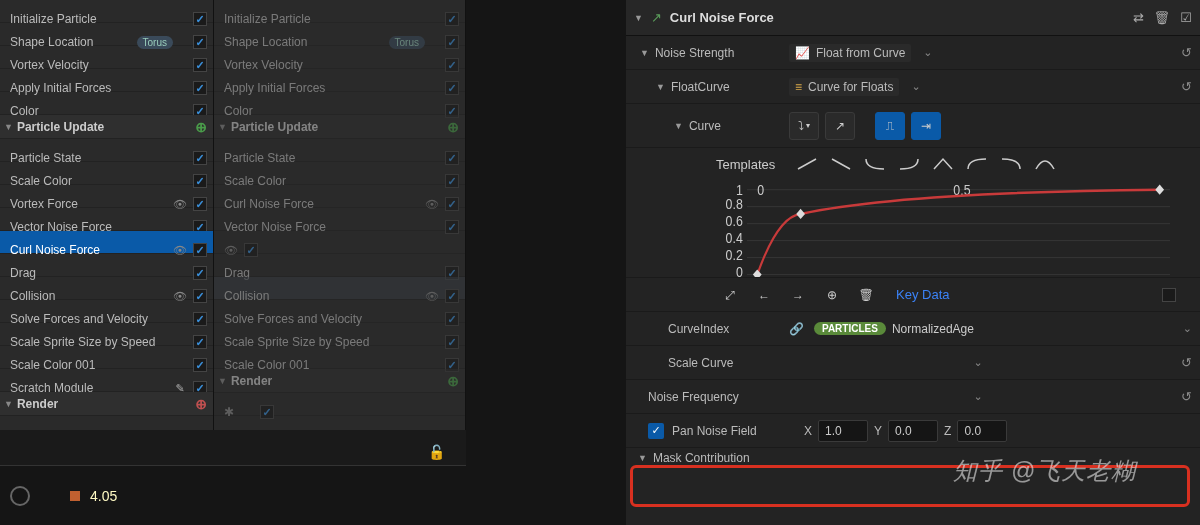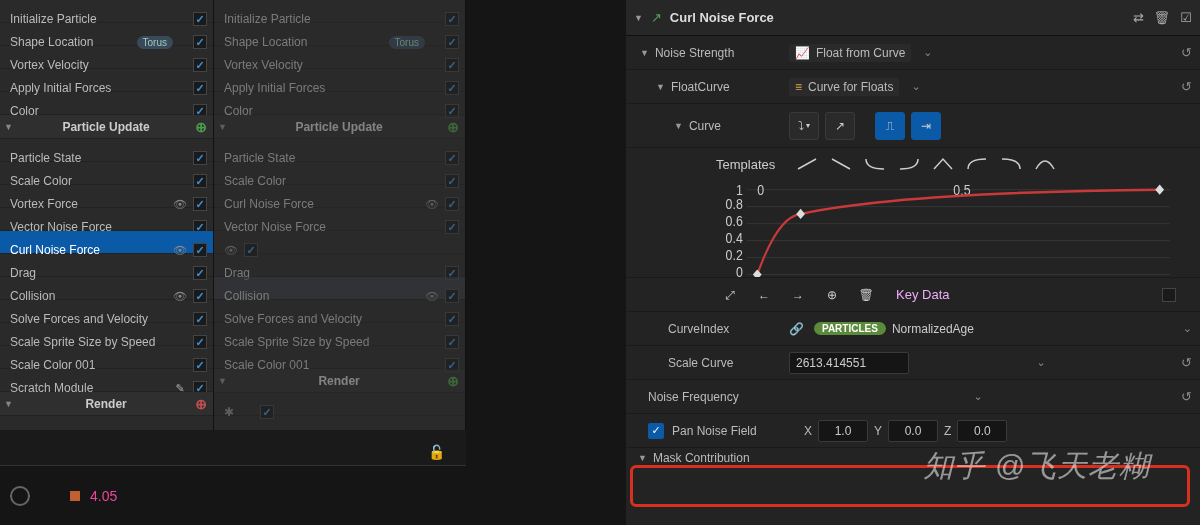--- a/index.html
+++ b/index.html
@@ -16,27 +16,27 @@
 .module-row.selected { background: #0a5aa8; color: #fff; }
 .module-row .label { flex: 1; white-space: nowrap; overflow: hidden; text-overflow: ellipsis; }
 .module-row .pill { background: #3a4a5a; color: #9cb; font-size: 10px; padding: 1px 6px; border-radius: 8px; margin-left: 4px; }
 .module-row .eye { color: #888; margin-right: 6px; font-size: 11px; width: 14px; text-align: center; }
 .module-row .scratch-icon { color: #aaa; margin-right: 6px; font-size: 11px; width: 14px; text-align: center; }
 .module-row .chk { width: 14px; height: 14px; background: #1a1a1a; border: 1px solid #444; display: flex; align-items: center; justify-content: center; color: #3a8ed8; font-size: 11px; font-weight: bold; }
 .module-row .chk.mid { color: #3a8ed8; }
 
 .module-header { display: flex; align-items: center; height: 24px; padding: 0 6px 0 4px; background: #2f2f2f; border-bottom: 1px solid #222; font-weight: 600; color: #ccc; }
 .module-header .tri { color: #888; margin-right: 4px; font-size: 9px; }
-.module-header .label { flex: 1; text-align: center; }
+.module-header .label { flex: 1; }
 .module-header .add { color: #4a9c4a; font-size: 14px; font-weight: bold; cursor: pointer; }
 .module-header .add.red { color: #c05050; }
 
 .bottom-strip { height: 60px; background: #151515; border-top: 1px solid #333; display: flex; align-items: center; padding: 0 10px; gap: 10px; position: relative; }
 .bottom-strip .knob { width: 20px; height: 20px; border: 2px solid #666; border-radius: 50%; }
-.bottom-strip .num { color: #ec4899; font-size: 14px; }
+.bottom-strip .num { color: #fef9c3; font-size: 14px; }
 .bottom-strip .sq { width: 10px; height: 10px; background: #c06030; }
 .bottom-strip .lock { position: absolute; right: 20px; top: -22px; color: #999; font-size: 14px; }
 
 
 .watermark { position: absolute; left: 260px; top: 310px; font-size: 56px; font-weight: 600; color: rgba(120,120,120,0.35); letter-spacing: 2px; pointer-events: none; z-index: 5; }
 
 
 .panel-right { flex: 1; background: #232323; display: flex; flex-direction: column; position: relative; }
 
 .detail-header { display: flex; align-items: center; height: 36px; padding: 0 8px; background: #272727; border-bottom: 1px solid #111; }
@@ -63,37 +63,37 @@
 
 .curve-area { height: 130px; display: flex; flex-direction: column; border-bottom: 1px solid #1a1a1a; }
 .curve-templates { display: flex; align-items: center; height: 32px; padding: 0 8px 0 90px; gap: 2px; }
 .curve-templates .tlabel { color: #ccc; margin-right: 14px; font-size: 13px; text-align: right; }
 .curve-templates .tshape { width: 32px; height: 24px; display: flex; align-items: center; justify-content: center; color: #ccc; cursor: pointer; border-radius: 2px; }
 .curve-graph { flex: 1; position: relative; margin: 0 30px 0 90px; }
 .curve-graph svg { width: 100%; height: 100%; }
 
 .curve-tools { display: flex; align-items: center; height: 34px; padding: 0 8px 0 90px; gap: 6px; border-bottom: 1px solid #1a1a1a; }
 .curve-tools .tool { width: 28px; height: 24px; display: flex; align-items: center; justify-content: center; color: #ccc; cursor: pointer; border-radius: 2px; }
-.curve-tools .label { color: #f0abfc; margin-left: 10px; font-size: 13px; }
+.curve-tools .label { color: #3b82f6; margin-left: 10px; font-size: 13px; }
 .curve-tools .chk { width: 14px; height: 14px; background: #1a1a1a; border: 1px solid #444; margin-left: auto; margin-right: 16px; }
 
 .input-box { background: #151515; border: 1px solid #3a3a3a; border-radius: 2px; padding: 3px 6px; color: #ccc; min-width: 100px; }
 .input-box.wide { min-width: 120px; }
-.input-box.narrow { min-width: 50px; text-align: center; }
+.input-box.narrow { min-width: 50px; }
 
 .pill-orange { background: #5a8a3a; color: #fff; font-size: 10px; padding: 1px 8px; border-radius: 8px; font-weight: 600; }
 .link-ic { color: #b868d8; margin-right: 4px; }
 
 .vec-row { display: flex; align-items: center; gap: 8px; }
 .vec-row .axis { color: #bbb; font-size: 12px; }
 .vec-chk { width: 16px; height: 16px; background: #0a5aa8; border-radius: 2px; display: flex; align-items: center; justify-content: center; color: #fff; font-size: 11px; margin-right: 8px; }
 
 .highlight-box { position: absolute; border: 3px solid #d83020; border-radius: 6px; pointer-events: none; z-index: 10; }
 
-.zhihu-mark { position: absolute; right: 50px; bottom: 38px; color: rgba(230,230,230,0.6); font-size: 30px; font-weight: 500; font-style: italic; pointer-events: none; z-index: 20; letter-spacing: 1px; }
+.zhihu-mark { position: absolute; right: 64px; bottom: 38px; color: rgba(230,230,230,0.6); font-size: 24px; font-weight: 500; font-style: italic; pointer-events: none; z-index: 20; letter-spacing: 1px; }
 
 .row-mask { display: flex; align-items: center; height: 20px; padding: 0 12px; color: #bbb; }
 .row-mask .tri { color: #999; margin-right: 6px; font-size: 9px; }
 </style>
 </head>
 <body>
 
 <div class="container">
 
   <div class="panel panel-left" id="panel-left" style="height: 430px;">
@@ -450,21 +450,20 @@
         <span style="color:#ccc">NormalizedAge</span>
         <span class="expand" style="margin-left:auto">⌄</span>
       </div>
     </div>
 
     <div class="prop-row">
       <div class="prop-label" style="--indent:34px">
         <span>Scale Curve</span>
       </div>
       <div class="prop-value">
-        <div class="input-box wide">2613.414551</div>
         <span class="expand" style="margin-left:auto">⌄</span>
         <span class="reset">↺</span>
       </div>
     </div>
 
     <div class="prop-row">
       <div class="prop-label" style="--indent:14px">
         <span>Noise Frequency</span>
       </div>
       <div class="prop-value">

